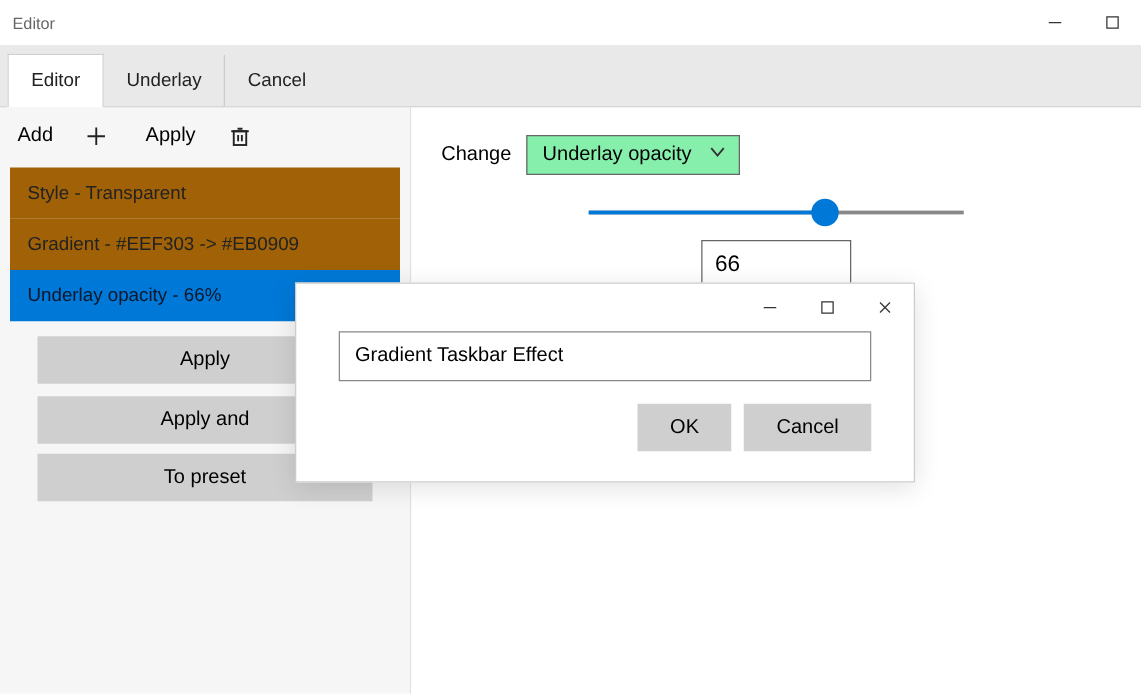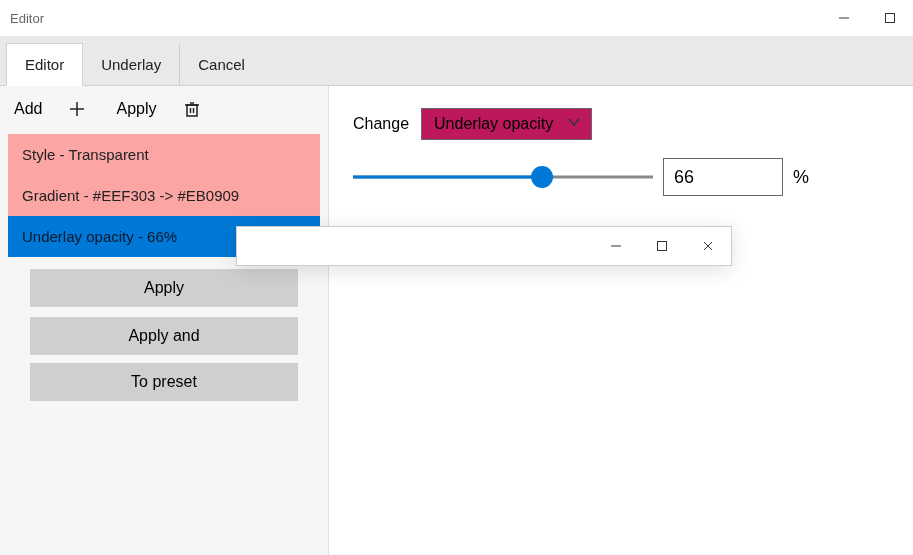--- a/index.html
+++ b/index.html
@@ -73,21 +73,21 @@
   display: flex; align-items: flex-start; gap: 26px; cursor: pointer;
 }
 .toolitem svg { stroke: #222; fill: none; stroke-width: 1.5; }
 
 .stylelist {
   margin: 6px 8px 12px 8px;
 }
 .styleitem {
   padding: 12px 14px;
   font-size: 15px;
-  background: #fca5a5;
+  background: #a16207;
   color: #222;
   cursor: pointer;
 }
 .styleitem.selected {
   background: #0078d7;
   color: #0f172a;
 }
 
 .btnrow {
   display: flex; gap: 10px; padding: 0 30px 8px 30px; flex-direction: column;
@@ -123,28 +123,28 @@
   font-size: 16px;
 }
 .changerow {
   display: flex; align-items: center; gap: 12px; margin-bottom: 18px;
 }
 .selectbox {
   border: 1.5px solid #666;
   padding: 6px 38px 6px 12px;
   font-size: 16px;
   position: relative;
-  background: #be185d;
+  background: #86efac;
   cursor: pointer;
 }
 .selectbox .chev { position: absolute; right: 10px; top: 50%; transform: translateY(-50%); }
 .selectbox .chev svg { stroke: #333; fill: none; stroke-width: 1.5; }
 
 .sliderrow {
-  display: flex; align-items: center; gap: 10px;
+  display: flex; align-items: center; gap: 10px; flex-direction: column;
 }
 .slider {
   position: relative; width: 300px; height: 24px;
 }
 .track {
   position: absolute; top: 50%; left: 0; right: 0; height: 3px; background: #888; transform: translateY(-50%);
 }
 .trackfill {
   position: absolute; top: 50%; left: 0; height: 3px; background: #0078d7; transform: translateY(-50%);
   width: 63%;
@@ -284,13 +284,20 @@
           <rect x="1.5" y="1.5" width="9" height="9"></rect>
         </svg>
     </div>
     <div class="winbtn">
       <svg width="12" height="12">
           <line x1="2" y1="2" x2="10" y2="10"></line>
           <line x1="10" y1="2" x2="2" y2="10"></line>
         </svg>
     </div>
   </div>
+  <div class="mbody">
+    <input type="text" value="Gradient Taskbar Effect" style="">
+    <div class="mbtns">
+      <button class="mbtn">OK</button>
+      <button class="mbtn">Cancel</button>
+    </div>
+  </div>
 </div>
 
 </body></html>

